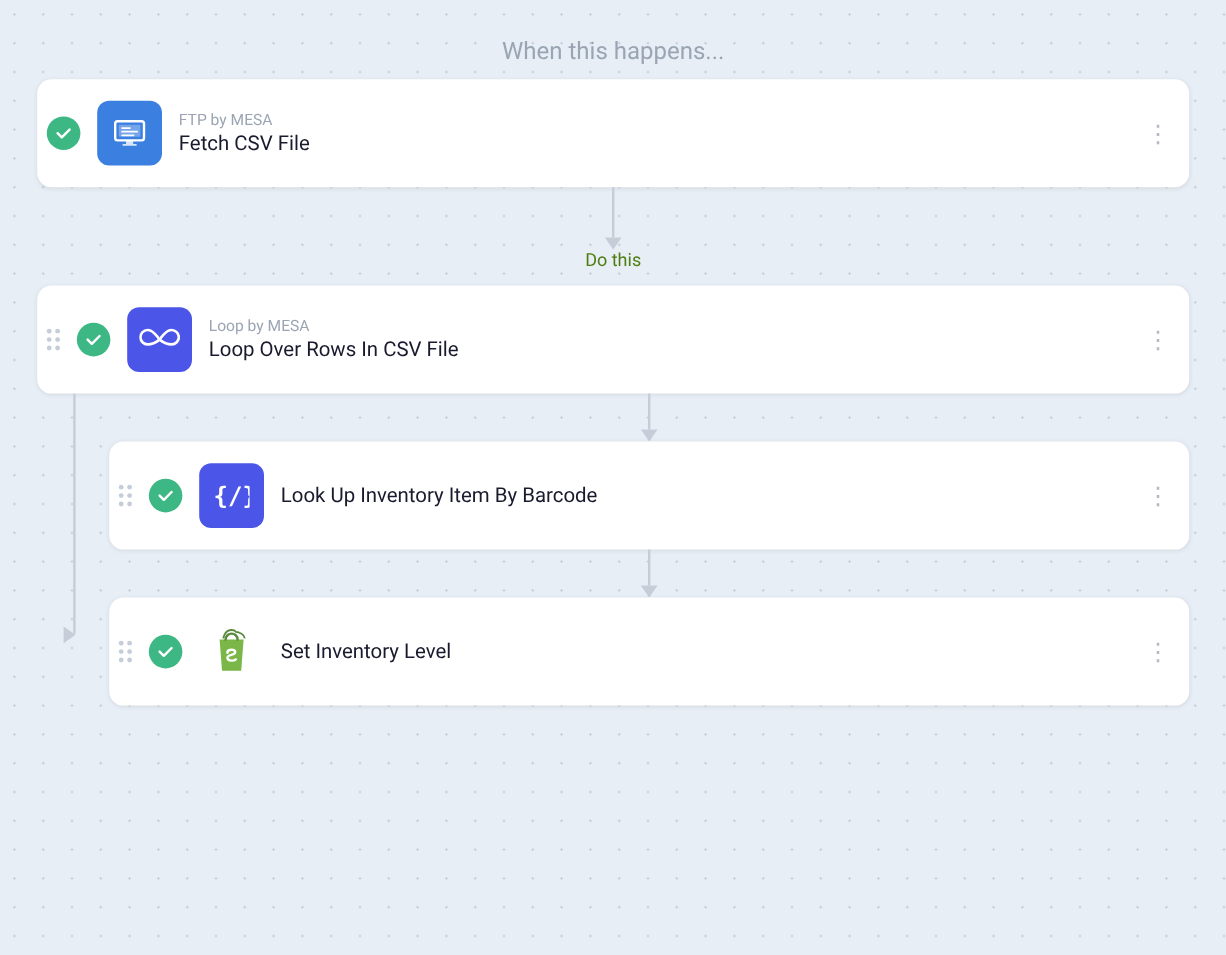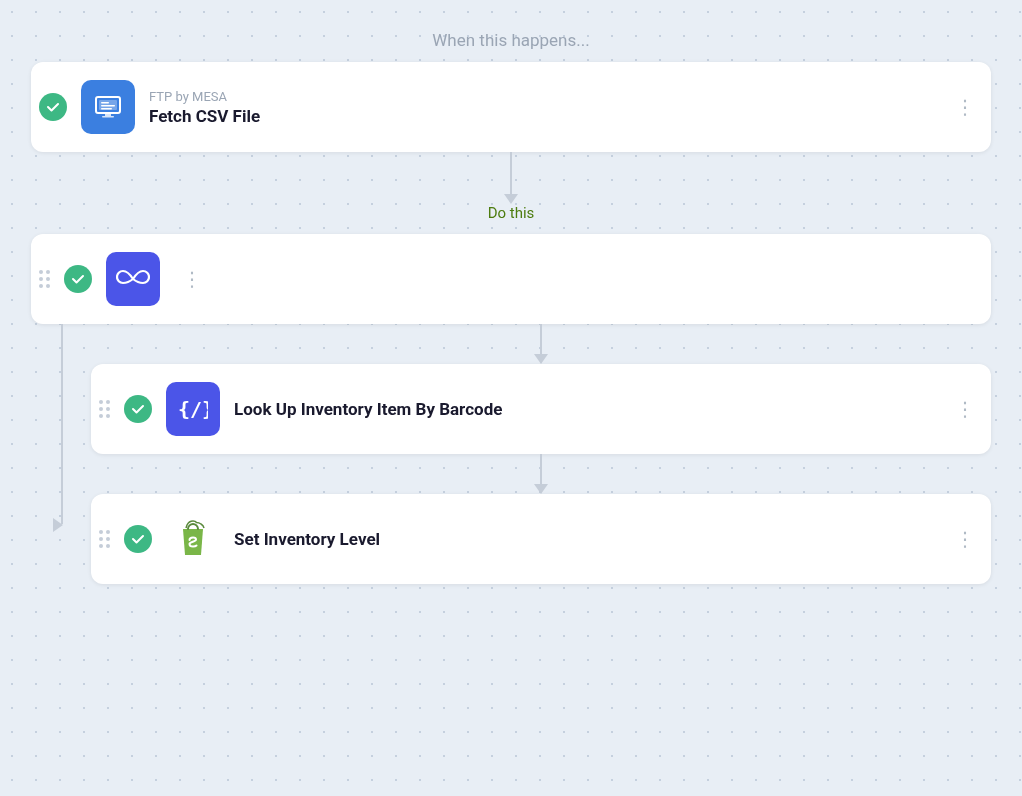--- a/index.html
+++ b/index.html
@@ -99,21 +99,21 @@
     .card-subtitle {
       font-size: 13px;
       color: #9aa5b4;
       font-weight: 400;
       margin-bottom: 2px;
     }
 
     .card-title {
       font-size: 17px;
       color: #1a1a2e;
-      font-weight: 700;
+      font-weight: 400;
     }
 
     .card-menu {
       color: #b0bac5;
       font-size: 20px;
       cursor: pointer;
       padding: 4px 8px;
       border-radius: 6px;
       flex-shrink: 0;
     }
@@ -143,21 +143,21 @@
 
     .do-this-label {
       color: #4d7c0f;
       font-size: 15px;
       margin-bottom: 12px;
       text-align: center;
     }
 
     .when-happens-label {
       color: #9aa5b4;
-      font-size: 17px;
+      font-size: 20px;
       margin-bottom: 12px;
       text-align: center;
     }
   </style>
 </head>
 <body>
 
 <div class="workflow-container">
 
   <div class="when-happens-label">When this happens...</div>
@@ -213,20 +213,24 @@
         <path d="M2 7l3.5 3.5L12 4" stroke="white" stroke-width="2" stroke-linecap="round" stroke-linejoin="round"></path>
       </svg>
     </div>
     <div class="app-icon loop">
       <svg width="34" height="22" viewBox="0 0 34 22" fill="none">
 
         <path d="M17 11 C17 11, 12 3, 7 3 C3.7 3, 1 5.7 1 9 C1 12.3 3.7 15 7 15 C12 15 17 11 17 11 Z" stroke="white" stroke-width="2.2" fill="none"></path>
         <path d="M17 11 C17 11, 22 3, 27 3 C30.3 3, 33 5.7 33 9 C33 12.3 30.3 15 27 15 C22 15 17 11 17 11 Z" stroke="white" stroke-width="2.2" fill="none"></path>
       </svg>
     </div>
+    <div class="card-content">
+      <div class="card-subtitle">Loop by MESA</div>
+      <div class="card-title">Loop Over Rows In CSV File</div>
+    </div>
     <div class="card-menu">⋮</div>
   </div>
 
   <div style="width: 100%; position: relative; margin-top: 0;">
 
     <div style="position: absolute; left: 30px; top: 0; bottom: 60px; width: 2px; background: #c5cdd8;"></div>
 
     <div style="position: absolute; left: 22px; bottom: 52px; width: 0; height: 0; border-top: 7px solid transparent; border-bottom: 7px solid transparent; border-left: 10px solid #c5cdd8;"></div>
 
     <div style="margin-left: 60px; display: flex; flex-direction: column; align-items: center;">

